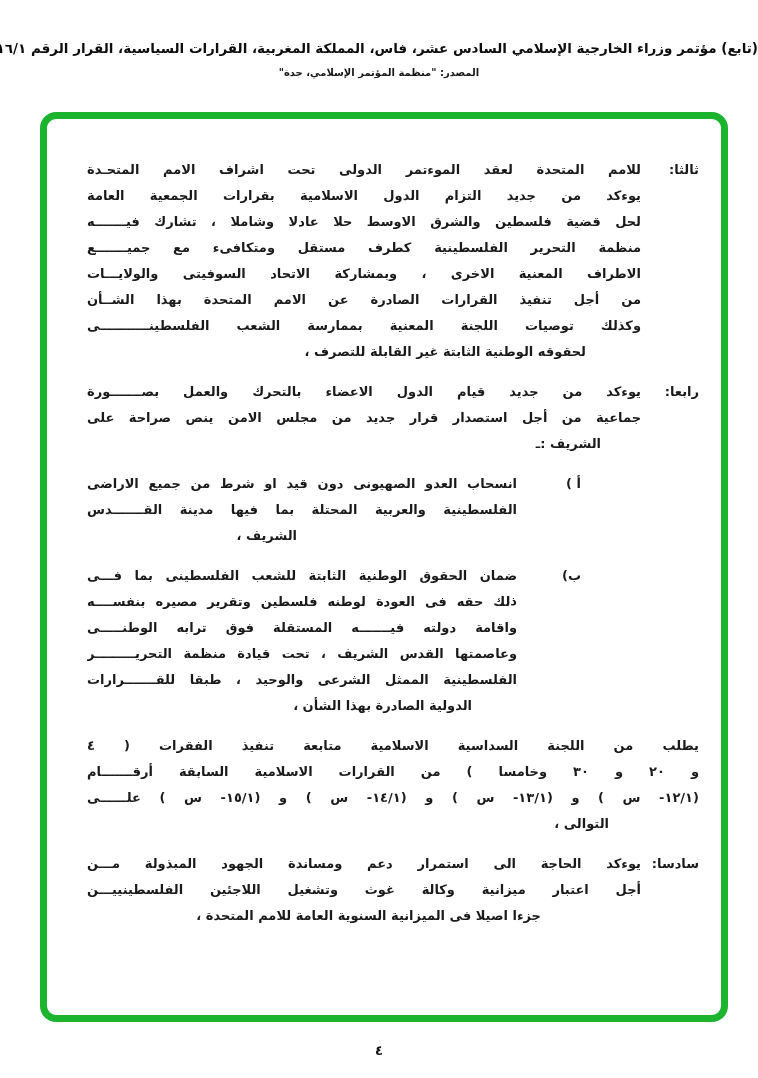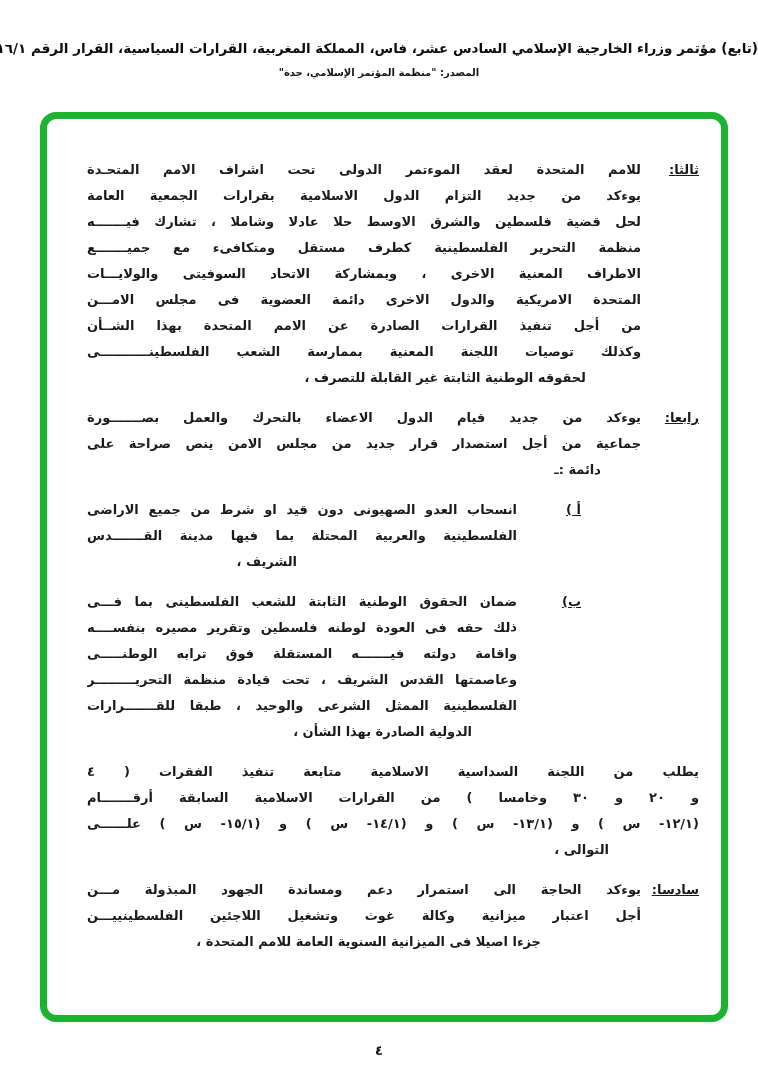--- a/index.html
+++ b/index.html
@@ -58,21 +58,20 @@
     margin-bottom: 14px;
     font-size: 13px;
     font-weight: bold;
     line-height: 26px;
     color: #1a1a1a;
   }
   .para .label {
     flex: 0 0 58px;
     white-space: nowrap;
     text-align: right;
-    text-decoration: underline;
   }
   .para .text {
     flex: 1 1 auto;
     min-width: 0;
   }
   .para.sub {
     margin-right: 118px;
   }
   .para.sub .label {
     flex: 0 0 64px;
@@ -111,32 +110,31 @@
   <div class="content-frame" style="border-color: rgb(28, 179, 46);">
     <div id="doc-body">
         <div class="para main">
           <div class="label">ثالثا:</div>
           <div class="text">
             <div class="line">للامم المتحدة  لعقد الموءتمر الدولى تحت اشراف الامم المتحـدة</div>
             <div class="line">يوءكد من جديد التزام الدول الاسلامية بقرارات الجمعية العامة</div>
             <div class="line">لحل قضية فلسطين والشرق الاوسط حلا عادلا وشاملا ، تشارك فيـــــــه</div>
             <div class="line">منظمة التحرير الفلسطينية كطرف مستقل ومتكافىء مع جميـــــــع</div>
             <div class="line">الاطراف المعنية الاخرى ، وبمشاركة الاتحاد السوفيتى والولايـــات</div>
-            <div class="line">المتحدة الامريكية والدول الاخرى دائمة العضوية فى مجلس الامـــن</div>
             <div class="line">من أجل  تنفيذ القرارات الصادرة عن الامم المتحدة بهذا الشــأن</div>
             <div class="line">وكذلك توصيات اللجنة المعنية بممارسة الشعب الفلسطينـــــــــــى</div>
             <div class="line last" style="padding-right: 55px;">لحقوقه الوطنية الثابتة غير القابلة للتصرف ،</div>
           </div>
         </div>
         <div class="para main">
           <div class="label">رابعا:</div>
           <div class="text">
             <div class="line">يوءكد من جديد قيام الدول الاعضاء بالتحرك والعمل بصـــــــورة</div>
             <div class="line">جماعية من أجل استصدار قرار جديد من مجلس الامن ينص صراحة على</div>
-            <div class="line last" style="padding-right: 40px;">دائمة :ـ</div>
+            <div class="line last" style="padding-right: 40px;">الشريف :ـ</div>
           </div>
         </div>
         <div class="para sub">
           <div class="label">أ )</div>
           <div class="text">
             <div class="line">انسحاب العدو الصهيونى دون قيد او شرط من جميع الاراضى</div>
             <div class="line">الفلسطينية والعربية المحتلة بما فيها مدينة القـــــــدس</div>
             <div class="line last" style="padding-right: 220px;">الشريف ،</div>
           </div>
         </div>

